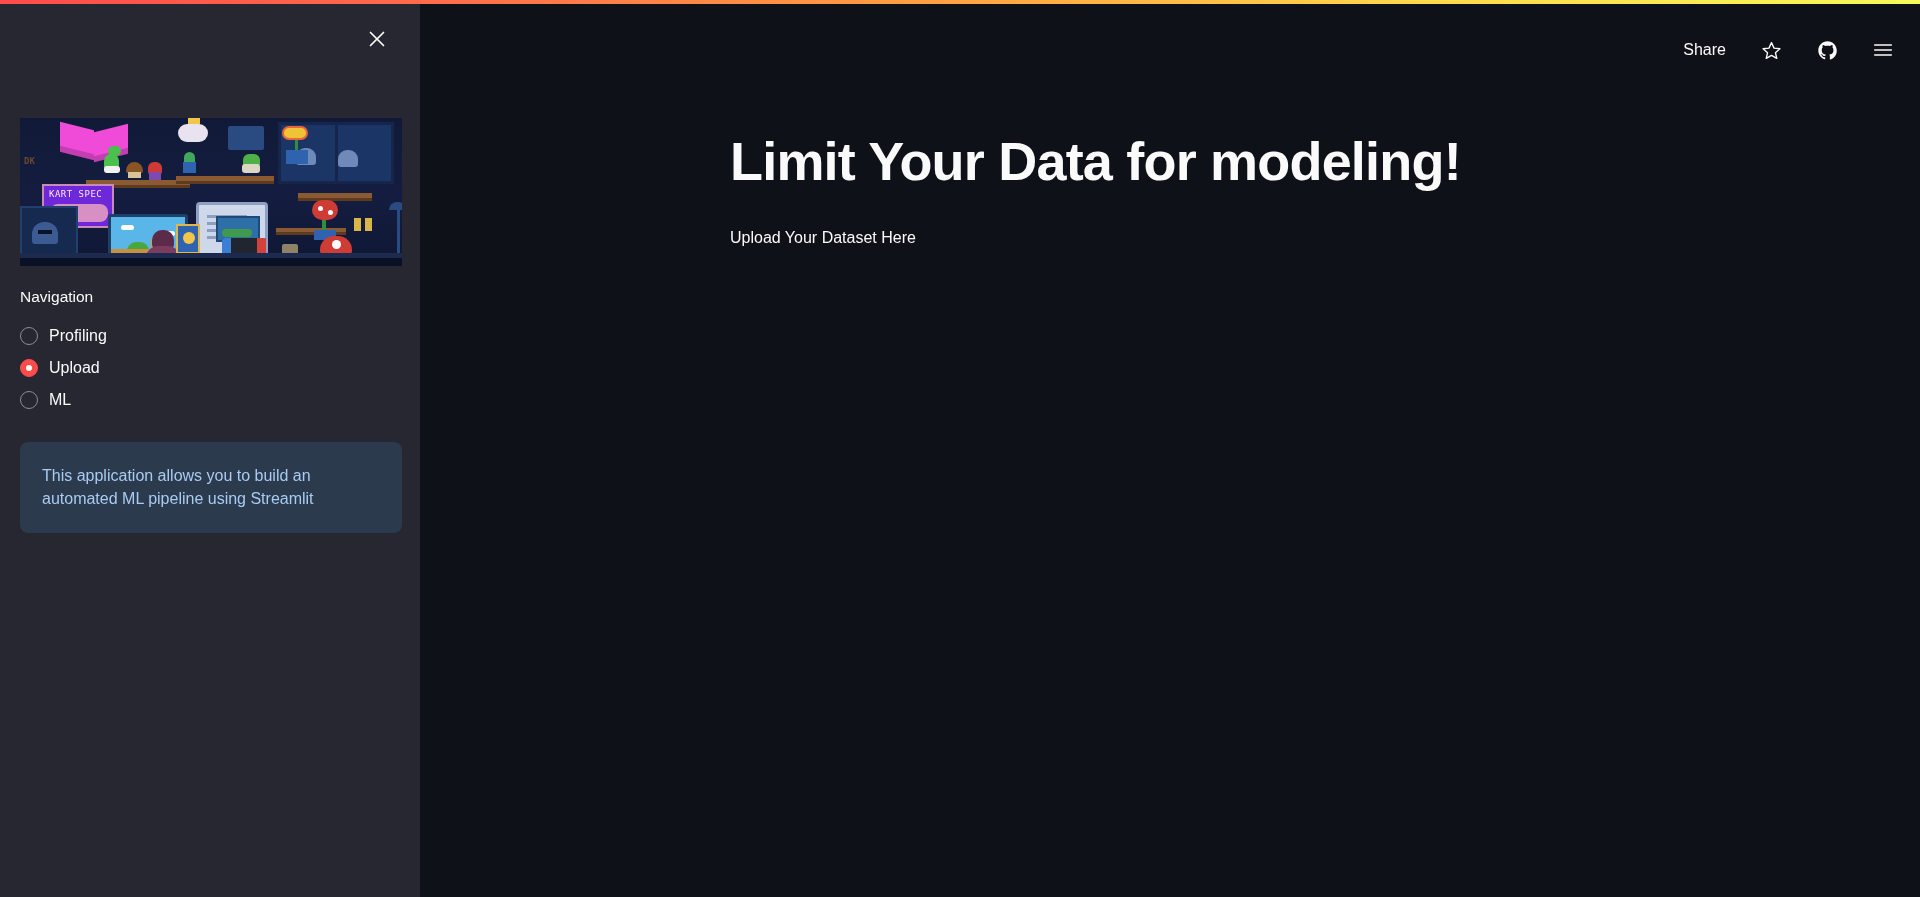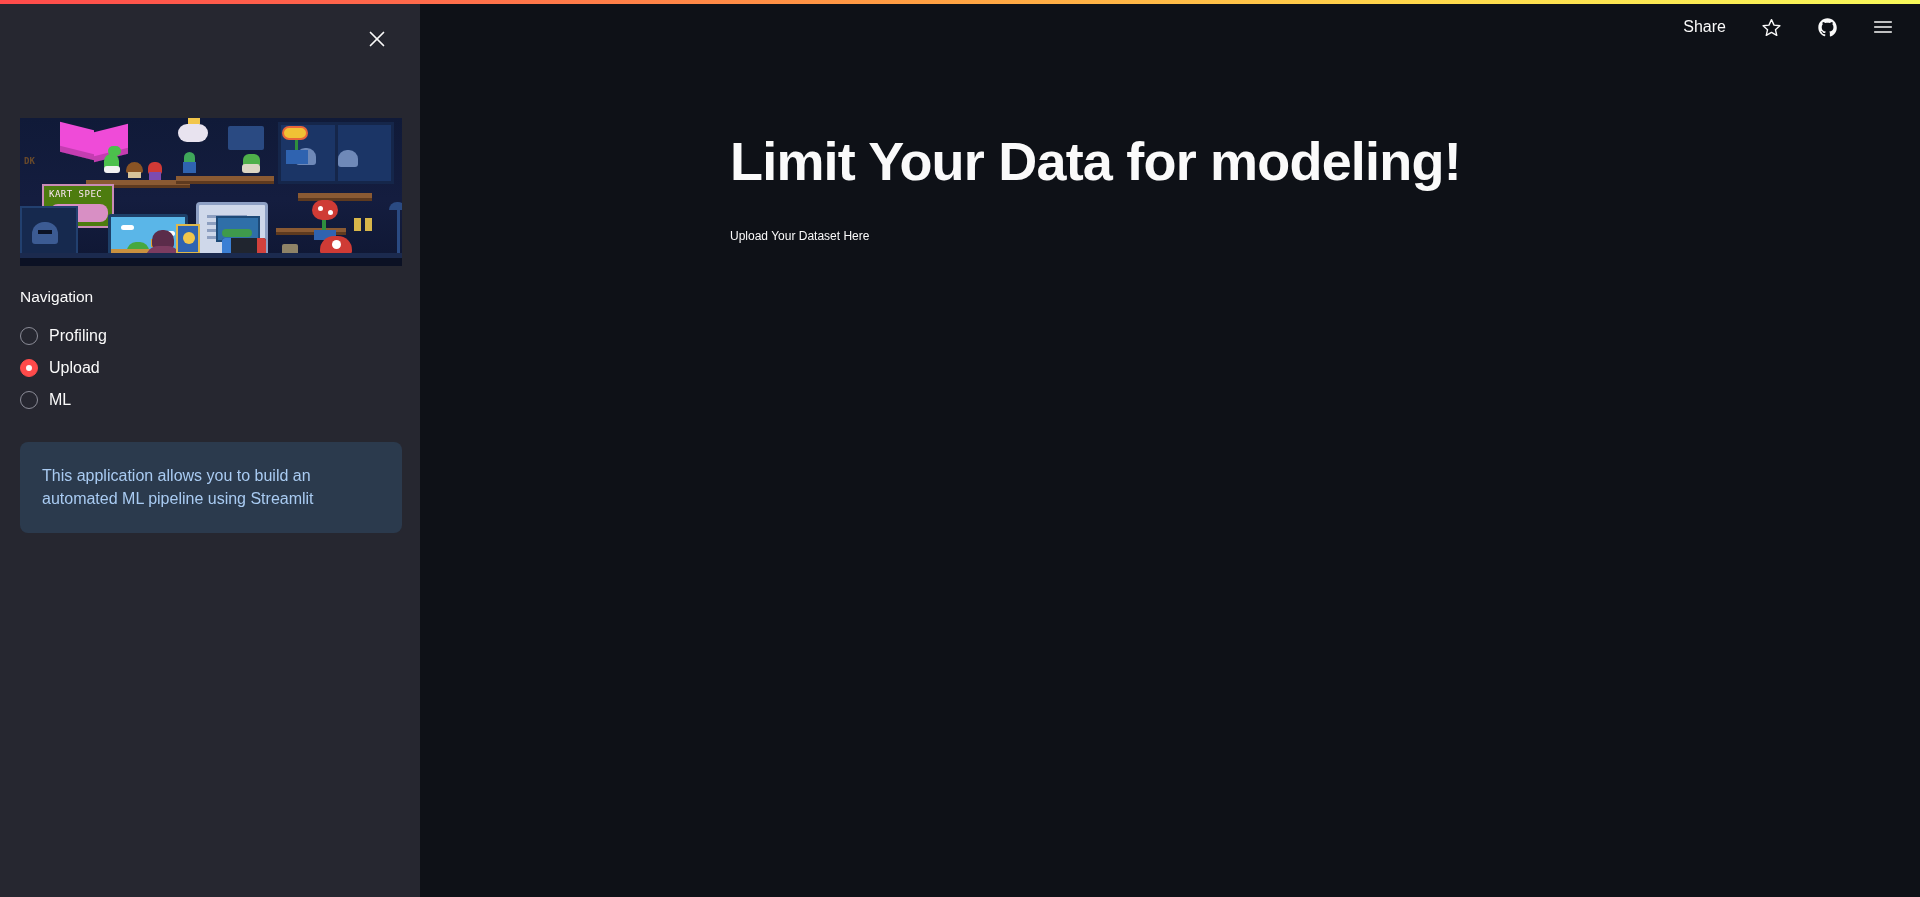--- a/index.html
+++ b/index.html
@@ -175,21 +175,21 @@
   
   .pot1 { top: 44px; left: 163px; width: 13px; height: 11px; background: #2f63b0; }
   .leaf1 { top: 34px; left: 164px; width: 11px; height: 11px; background: #3fa85a; border-radius: 50% 50% 0 0; }
   .pot2 { top: 46px; left: 222px; width: 18px; height: 9px; background: #dcd6c4; border-radius: 3px; }
   .leaf2 { top: 36px; left: 223px; width: 17px; height: 11px; background: #4fb04a; border-radius: 6px 6px 0 0; }
 
   
   .poster {
     top: 66px; left: 22px;
     width: 72px; height: 44px;
-    background: #4d7c0f;
+    background: #6d28d9;
     border: 2px solid #c98bb6;
   }
   .poster-t {
     position: absolute; top: 3px; left: 5px;
     color: #fde7f6; font-size: 9px; letter-spacing: .5px;
     font-family: "DejaVu Sans Mono", monospace;
   }
   .poster-art {
     position: absolute; bottom: 4px; left: 6px;
     width: 58px; height: 18px;
@@ -362,21 +362,21 @@
     border-radius: 8px;
     padding: 22px 22px 23px 22px;
     color: #a9cbf2;
     font-size: 16px;
     line-height: 1.45;
   }
 
   
   .toolbar {
     position: absolute;
-    top: 9px;
+    top: 32px;
     right: 24px;
     height: 36px;
     display: flex;
     align-items: center;
     gap: 30px;
     z-index: 30;
   }
   .toolbar .share-btn {
     font-size: 16px;
     color: #fafafa;
@@ -412,21 +412,21 @@
   .page-title {
     font-size: 54px;
     font-weight: 700;
     color: #fafafa;
     letter-spacing: -0.8px;
     line-height: 1.1;
   }
 
   .sub-label {
     margin-top: 38px;
-    font-size: 12px;
+    font-size: 16px;
     color: #fafafa;
   }
 
   .uploader {
     margin-top: 16px;
     width: 882px;
     height: 96px;
     background: #262730;
     border-radius: 8px;
     display: flex;

